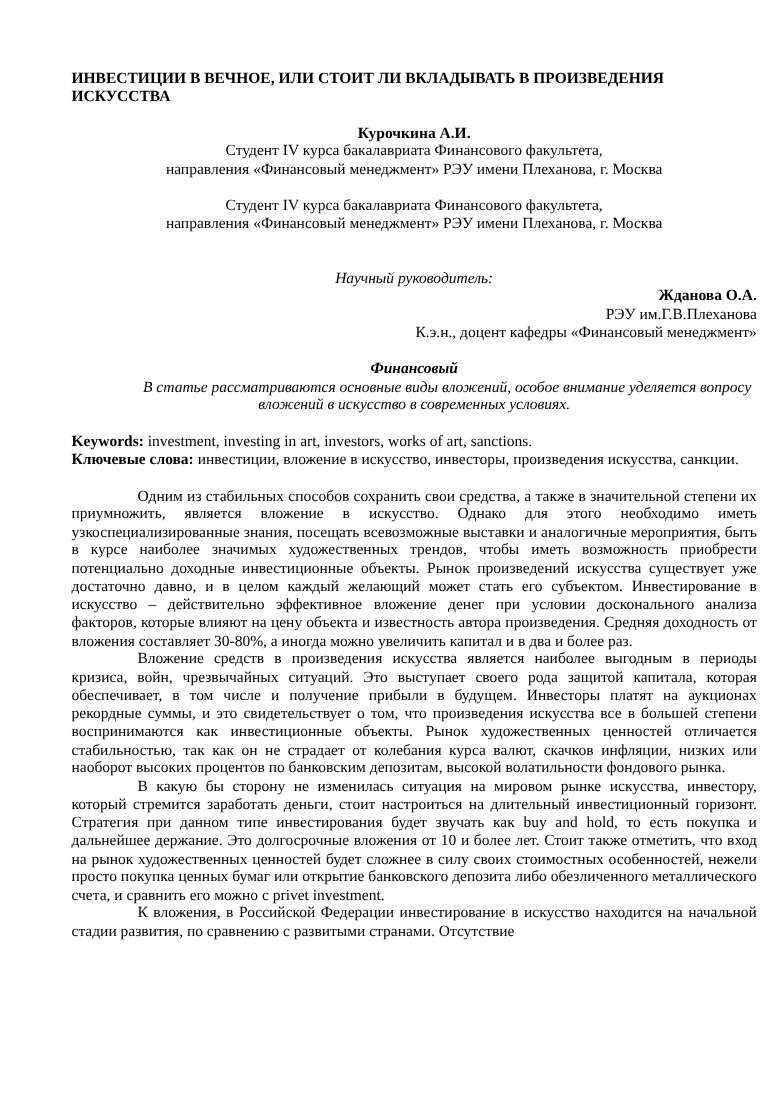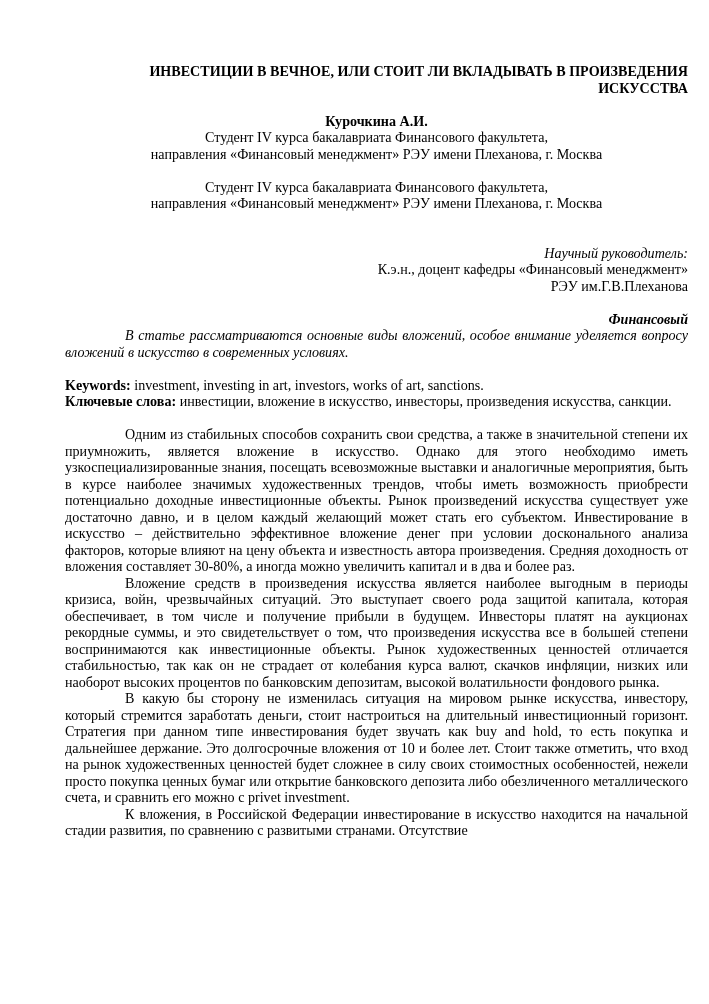--- a/index.html
+++ b/index.html
@@ -18,26 +18,26 @@
     font-family: "Liberation Serif", "DejaVu Serif", serif;
     font-size: 14.1px;
     line-height: 16.5px;
     overflow: hidden;
   }
   p { margin: 0; }
   .center { text-align: center; }
   .right  { text-align: right; }
   .just   { text-align: justify; }
   .bold   { font-weight: bold; }
-  .italic { font-style: italic; }
+  .italic { font-style: italic; text-align: center; }
   .indent { text-indent: 60px; }
   .blank  { height: 16.5px; }
   .title  {
     font-weight: bold;
-    text-align: right;
+    text-align: left;
     margin: 0;
     font-size: 14.1px;
     line-height: 16.5px;
   }
 </style>
 </head>
 <body>
 
 <div class="page">
 
@@ -56,22 +56,23 @@
   <div>
     <p class="center">Студент IV курса бакалавриата Финансового факультета,</p>
     <p class="center">направления «Финансовый менеджмент» РЭУ имени Плеханова, г. Москва</p>
   </div>
 
   <div class="blank"></div>
   <div class="blank"></div>
 
   <div>
     <p class="right italic">Научный руководитель:</p>
+    <p class="right bold">Жданова О.А.</p>
+    <p class="right">РЭУ им.Г.В.Плеханова</p>
     <p class="right">К.э.н., доцент кафедры «Финансовый менеджмент»</p>
-    <p class="right">РЭУ им.Г.В.Плеханова</p>
   </div>
 
   <div class="blank"></div>
 
   <div>
     <p class="right bold italic">Финансовый</p>
     <p class="just italic indent">В статье рассматриваются основные виды вложений, особое внимание уделяется вопросу вложений в искусство в современных условиях.</p>
   </div>
 
   <div class="blank"></div>

